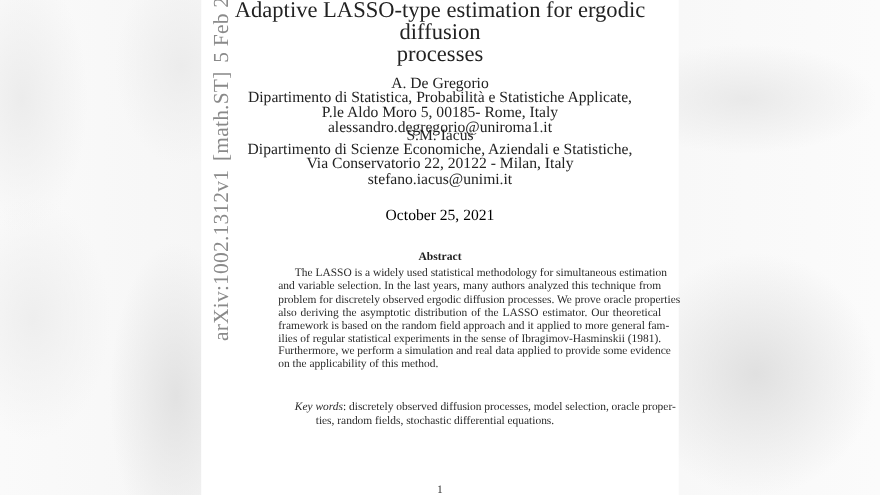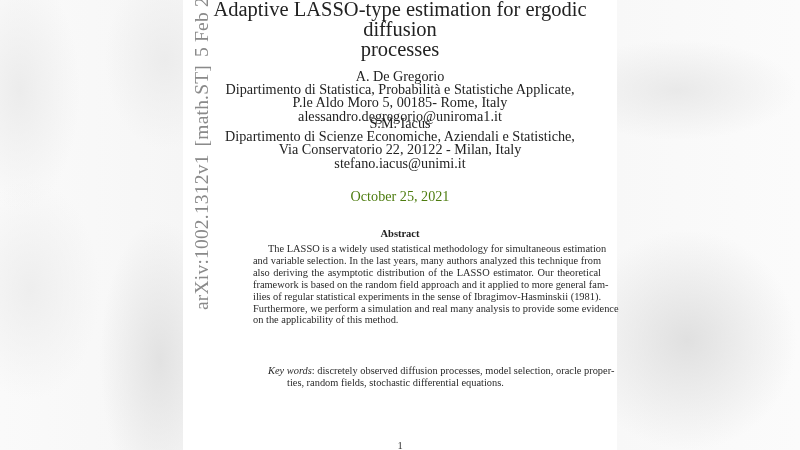--- a/index.html
+++ b/index.html
@@ -84,21 +84,21 @@
     .author1 { top: 70px; }
     .author2 { top: 117px; }
     .date {
       position: absolute;
       left: 183px;
       width: 434px;
       top: 188px;
       text-align: center;
       font-family: "Liberation Serif", "DejaVu Serif", serif;
       font-size: 14.2px;
-      color: #4d7c0f;
+      color: #000000;
     }
     .abstract-heading {
       position: absolute;
       left: 183px;
       width: 434px;
       top: 228px;
       text-align: center;
       font-family: "Liberation Serif", "DejaVu Serif", serif;
       font-weight: bold;
       font-size: 10.5px;
@@ -186,24 +186,25 @@
   <span class="line">stefano.iacus@unimi.it</span>
 </div>
 
 <div class="date">October 25, 2021</div>
 
 <h2 class="abstract-heading">Abstract</h2>
 
 <div class="abstract">
   <span class="line indent">The LASSO is a widely used statistical methodology for simultaneous estimation</span>
   <span class="line">and variable selection. In the last years, many authors analyzed this technique from</span>
+  <span class="line">problem for discretely observed ergodic diffusion processes. We prove oracle properties</span>
   <span class="line">also deriving the asymptotic distribution of the LASSO estimator. Our theoretical</span>
   <span class="line">framework is based on the random field approach and it applied to more general fam-</span>
   <span class="line">ilies of regular statistical experiments in the sense of Ibragimov-Hasminskii (1981).</span>
-  <span class="line">Furthermore, we perform a simulation and real many analysis to provide some evidence</span>
+  <span class="line">Furthermore, we perform a simulation and real data applied to provide some evidence</span>
   <span class="line last">on the applicability of this method.</span>
 </div>
 
 <div class="keywords">
   <span class="line indent"><span class="kw-label">Key words</span><span>: discretely observed diffusion processes, model selection, oracle proper-</span></span>
   <span class="line last">ties, random fields, stochastic differential equations.</span>
 </div>
 
 <div class="page-number">1</div>
 

